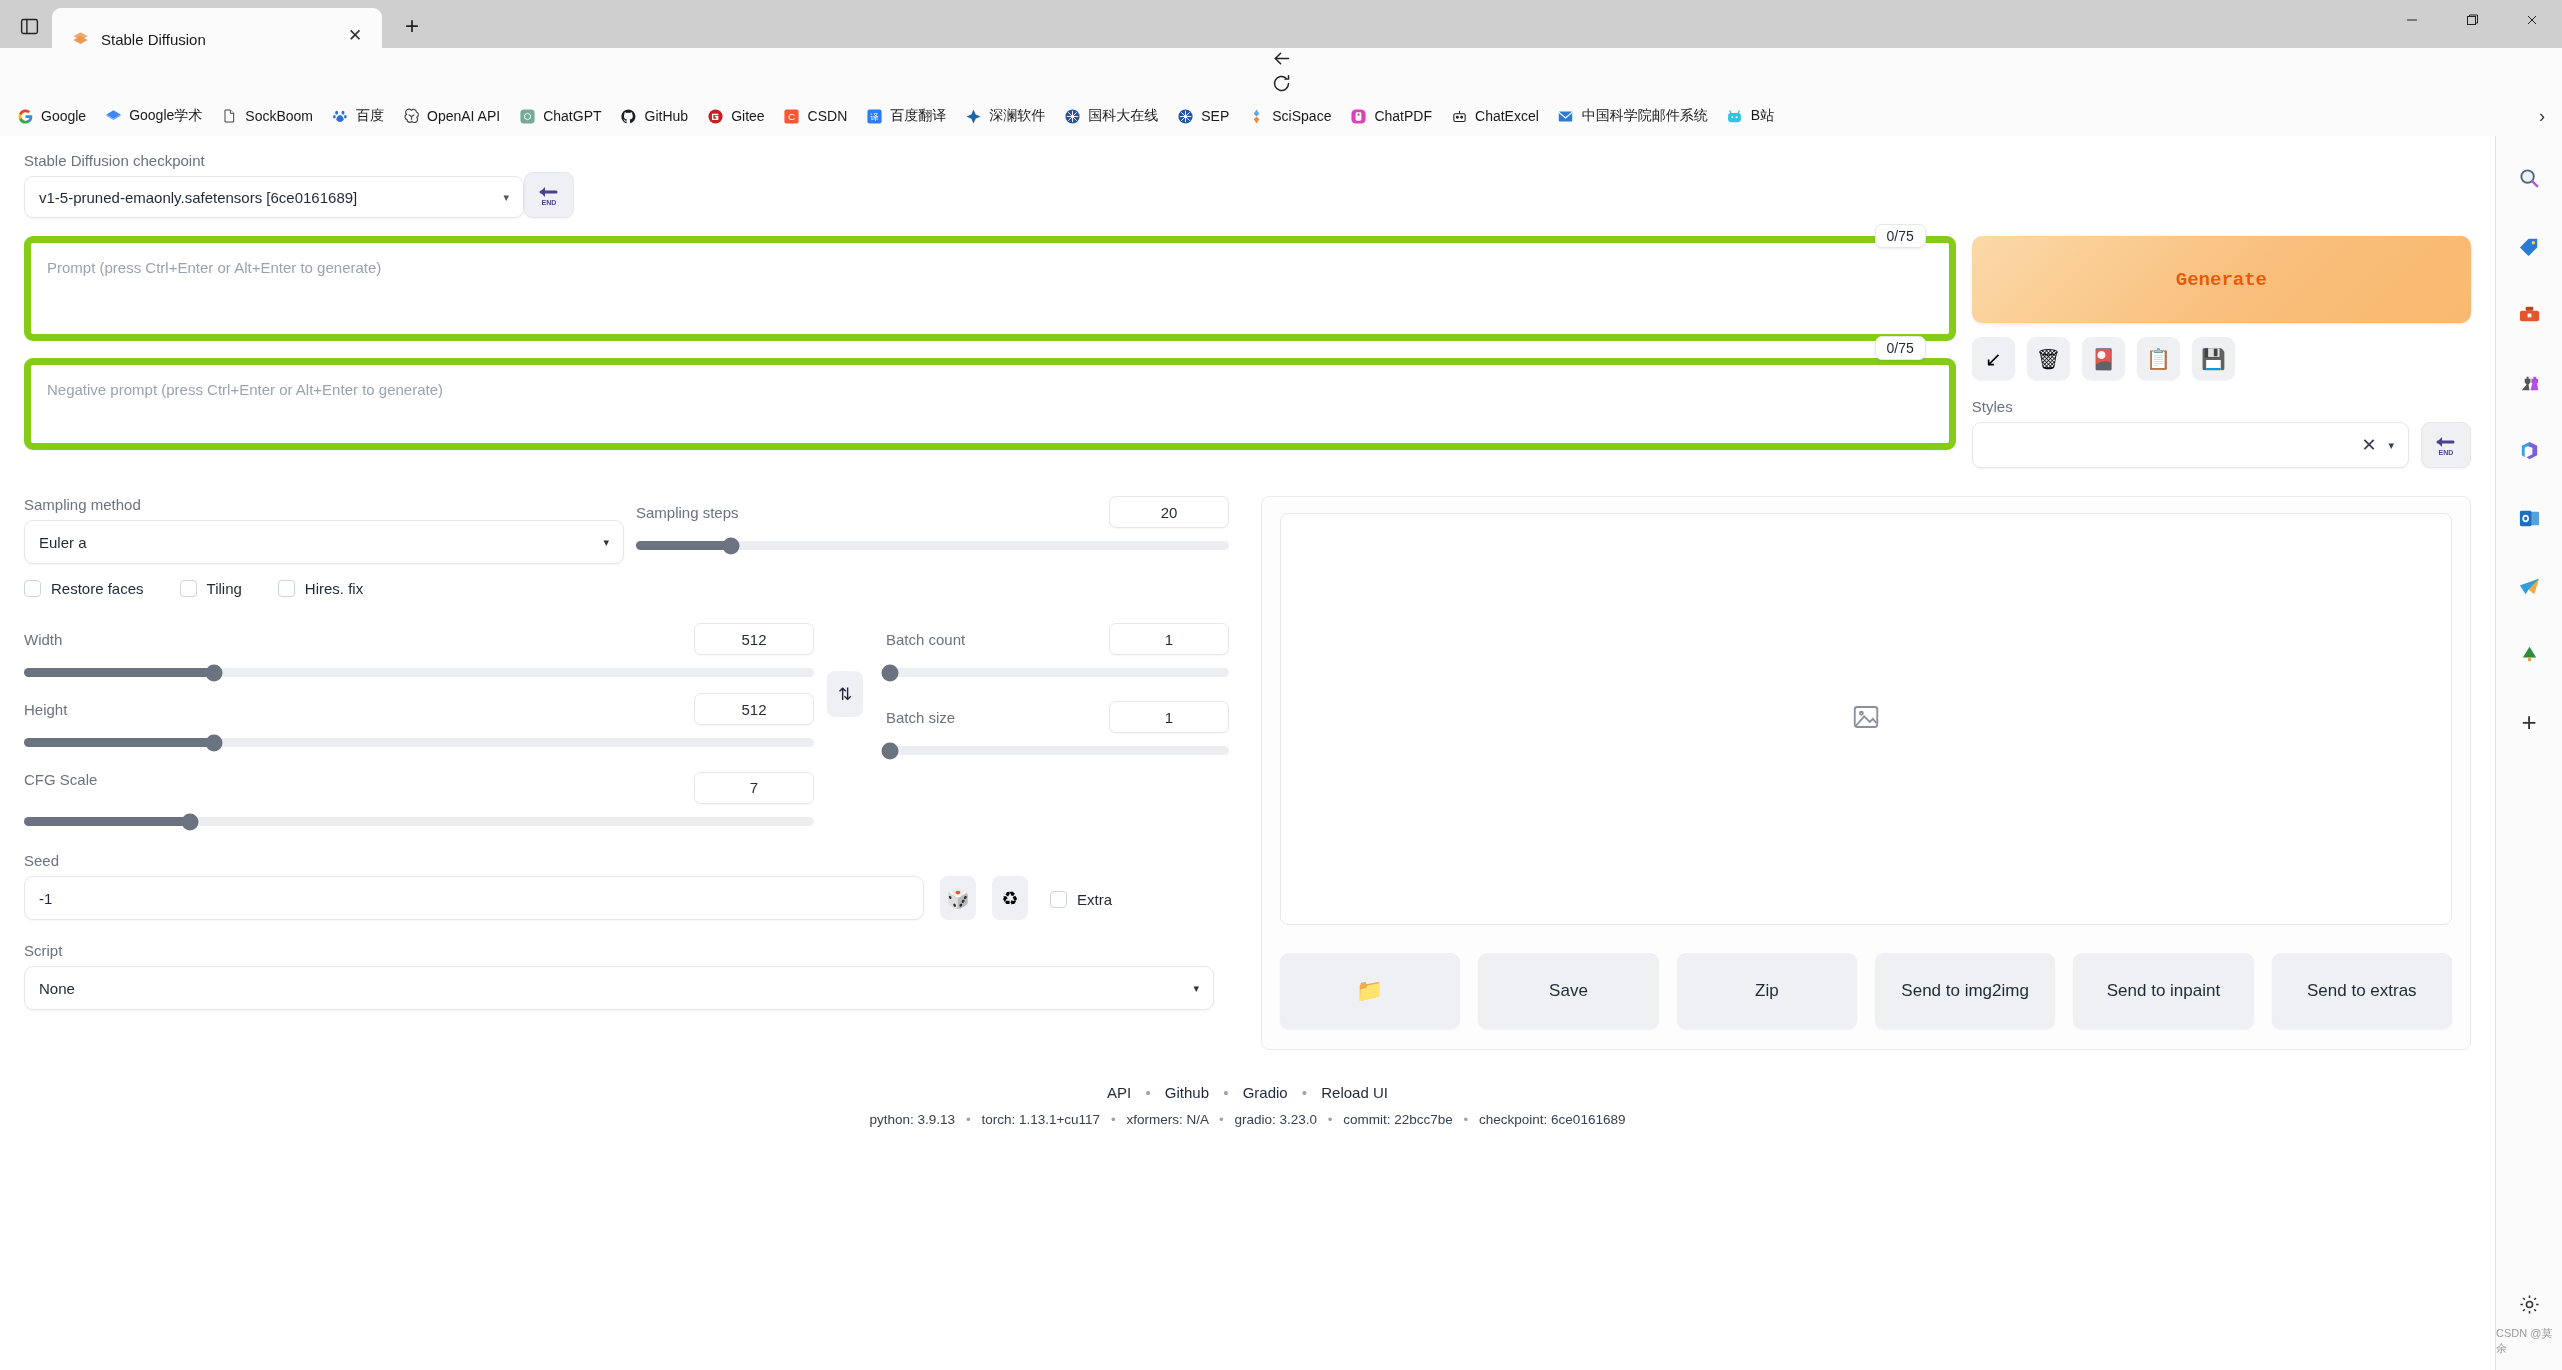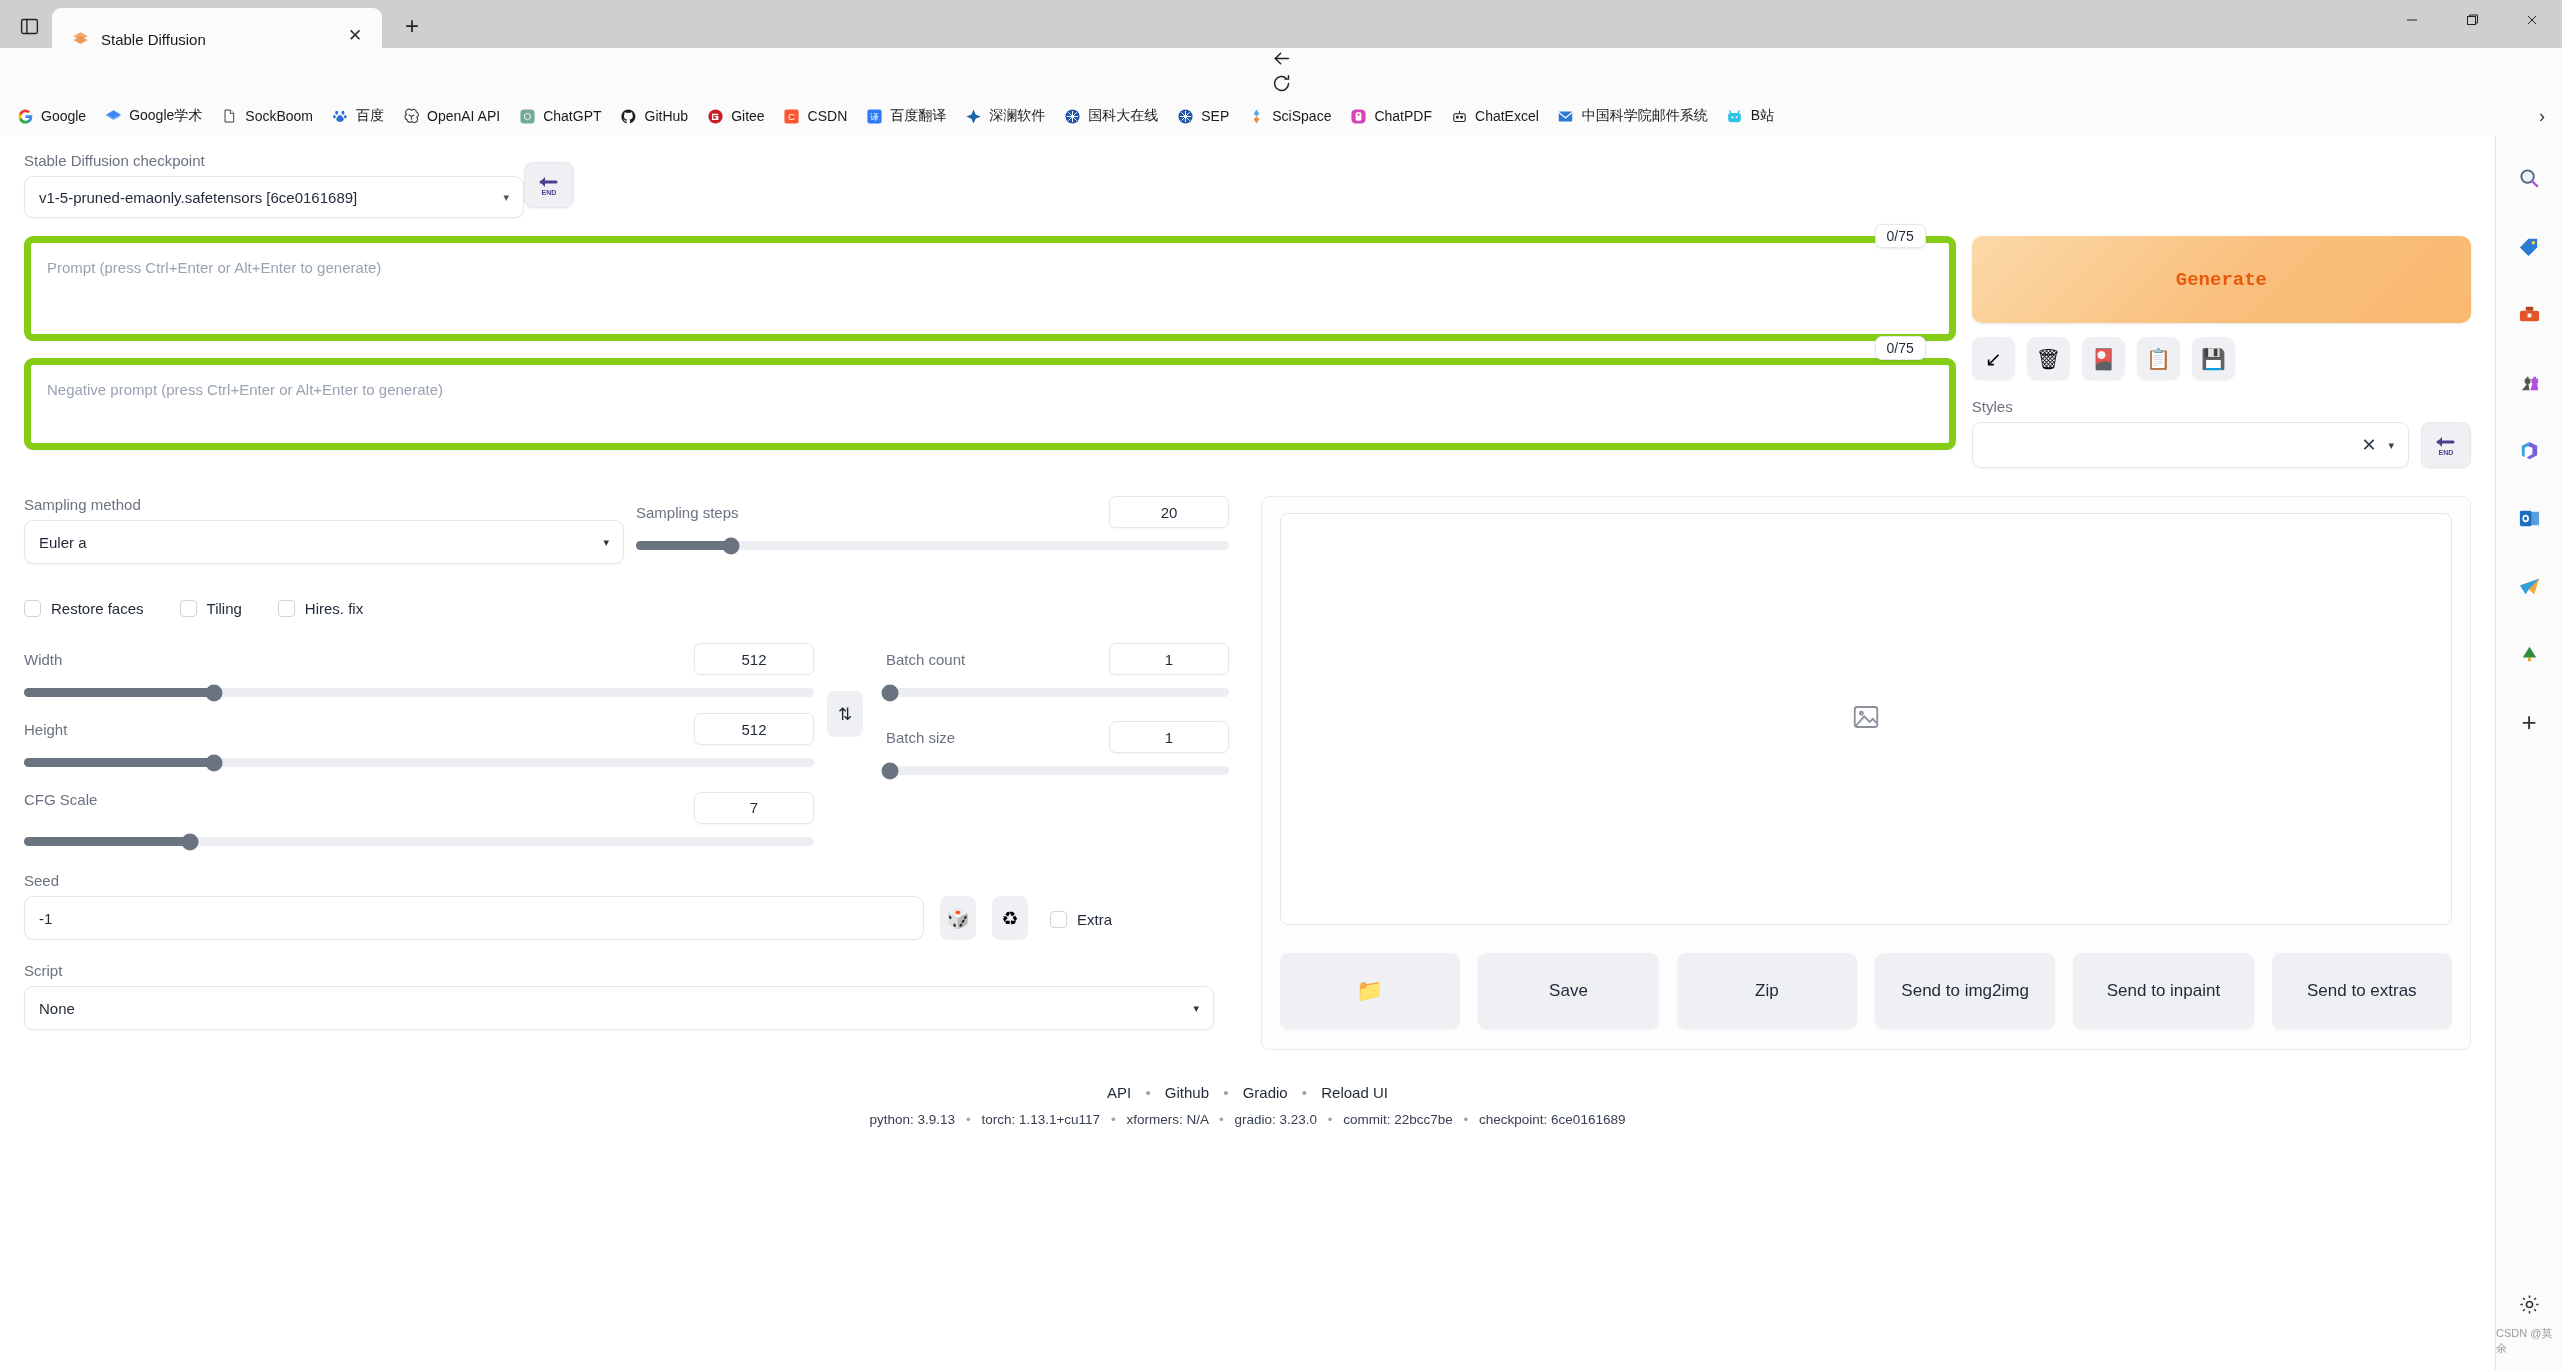--- a/index.html
+++ b/index.html
@@ -61,21 +61,21 @@
   .page { flex:1; background:#fff; overflow:hidden; position:relative; }
   .edge-sidebar { width: 67px; background:#fbfbfb; border-left:1px solid #e3e3e3; display:flex; flex-direction:column; align-items:center; padding-top: 22px; gap: 28px; position:relative; }
   .es-ico { width:40px;height:40px;display:flex;align-items:center;justify-content:center;border-radius:7px;cursor:pointer;font-size:22px;}
   .es-bottom { position:absolute; bottom: 14px; left:0; right:0; display:flex; flex-direction:column; align-items:center; }
   .es-watermark { font-size:11px; color:#9a9a9a; margin-top:2px; }
 
   
   .app { padding: 16px 24px 0 24px; }
   .label-sm { font-size: 15px; color: #6b7280; margin-bottom: 7px; display:block; }
 
-  .ckpt-row { display:flex; align-items:center; }
+  .ckpt-row { display:flex; align-items:flex-end; }
   .ckpt-wrap { width: 500px; }
   .ckpt-select {
     height: 42px; border:1px solid #e5e7eb; border-radius: 9px; background:#fff;
     display:flex; align-items:center; padding: 0 14px; font-size: 15px; color:#1f2937; cursor:pointer;
     box-shadow: 0 1px 2px rgba(0,0,0,.05);
   }
   .ckpt-select .val { flex:1; }
   .ckpt-select .caret { color:#555; font-size:11px; }
   .sq-btn {
     width:50px; height:46px; border-radius:9px; background:#eef0f4; border:1px solid #e5e7eb;
@@ -150,21 +150,21 @@
   .slider .knob { position:absolute; top:50%; transform:translate(-50%,-50%); width:17px; height:17px; border-radius:50%; background:#6b7280; cursor:pointer; }
 
   .sel-box {
     height: 44px; border:1px solid #e5e7eb; border-radius:9px; background:#fff;
     display:flex; align-items:center; padding: 0 14px; font-size:15px; color:#1f2937; cursor:pointer;
     box-shadow: 0 1px 2px rgba(0,0,0,.05);
   }
   .sel-box .val { flex:1; }
   .sel-box .caret { color:#333; font-size:11px; }
 
-  .checks { display:flex; gap: 36px; margin-top: 36px; align-items:center; }
+  .checks { display:flex; gap: 36px; margin-top: 16px; align-items:center; }
   .chk { display:flex; align-items:center; gap: 10px; cursor:pointer; }
   .chk .box { width:17px;height:17px;border:1px solid #cfd4dc; border-radius:4px; background:#fff; }
   .chk .txt { font-size:15px; color:#1f2937; }
 
   .wh-block { display:flex; align-items:flex-start; gap: 0; margin-top: 26px; }
   .wh-left { width: 790px; }
   .swap-col { width: 62px; display:flex; align-items:center; justify-content:center; padding-top: 48px; }
   .swap-btn { width: 36px; height:46px; border-radius:8px; background:#eef0f4; display:flex;align-items:center;justify-content:center; cursor:pointer; font-size:17px; color:#1f2937;}
   .wh-right { flex:1; padding-left: 10px; }
 

